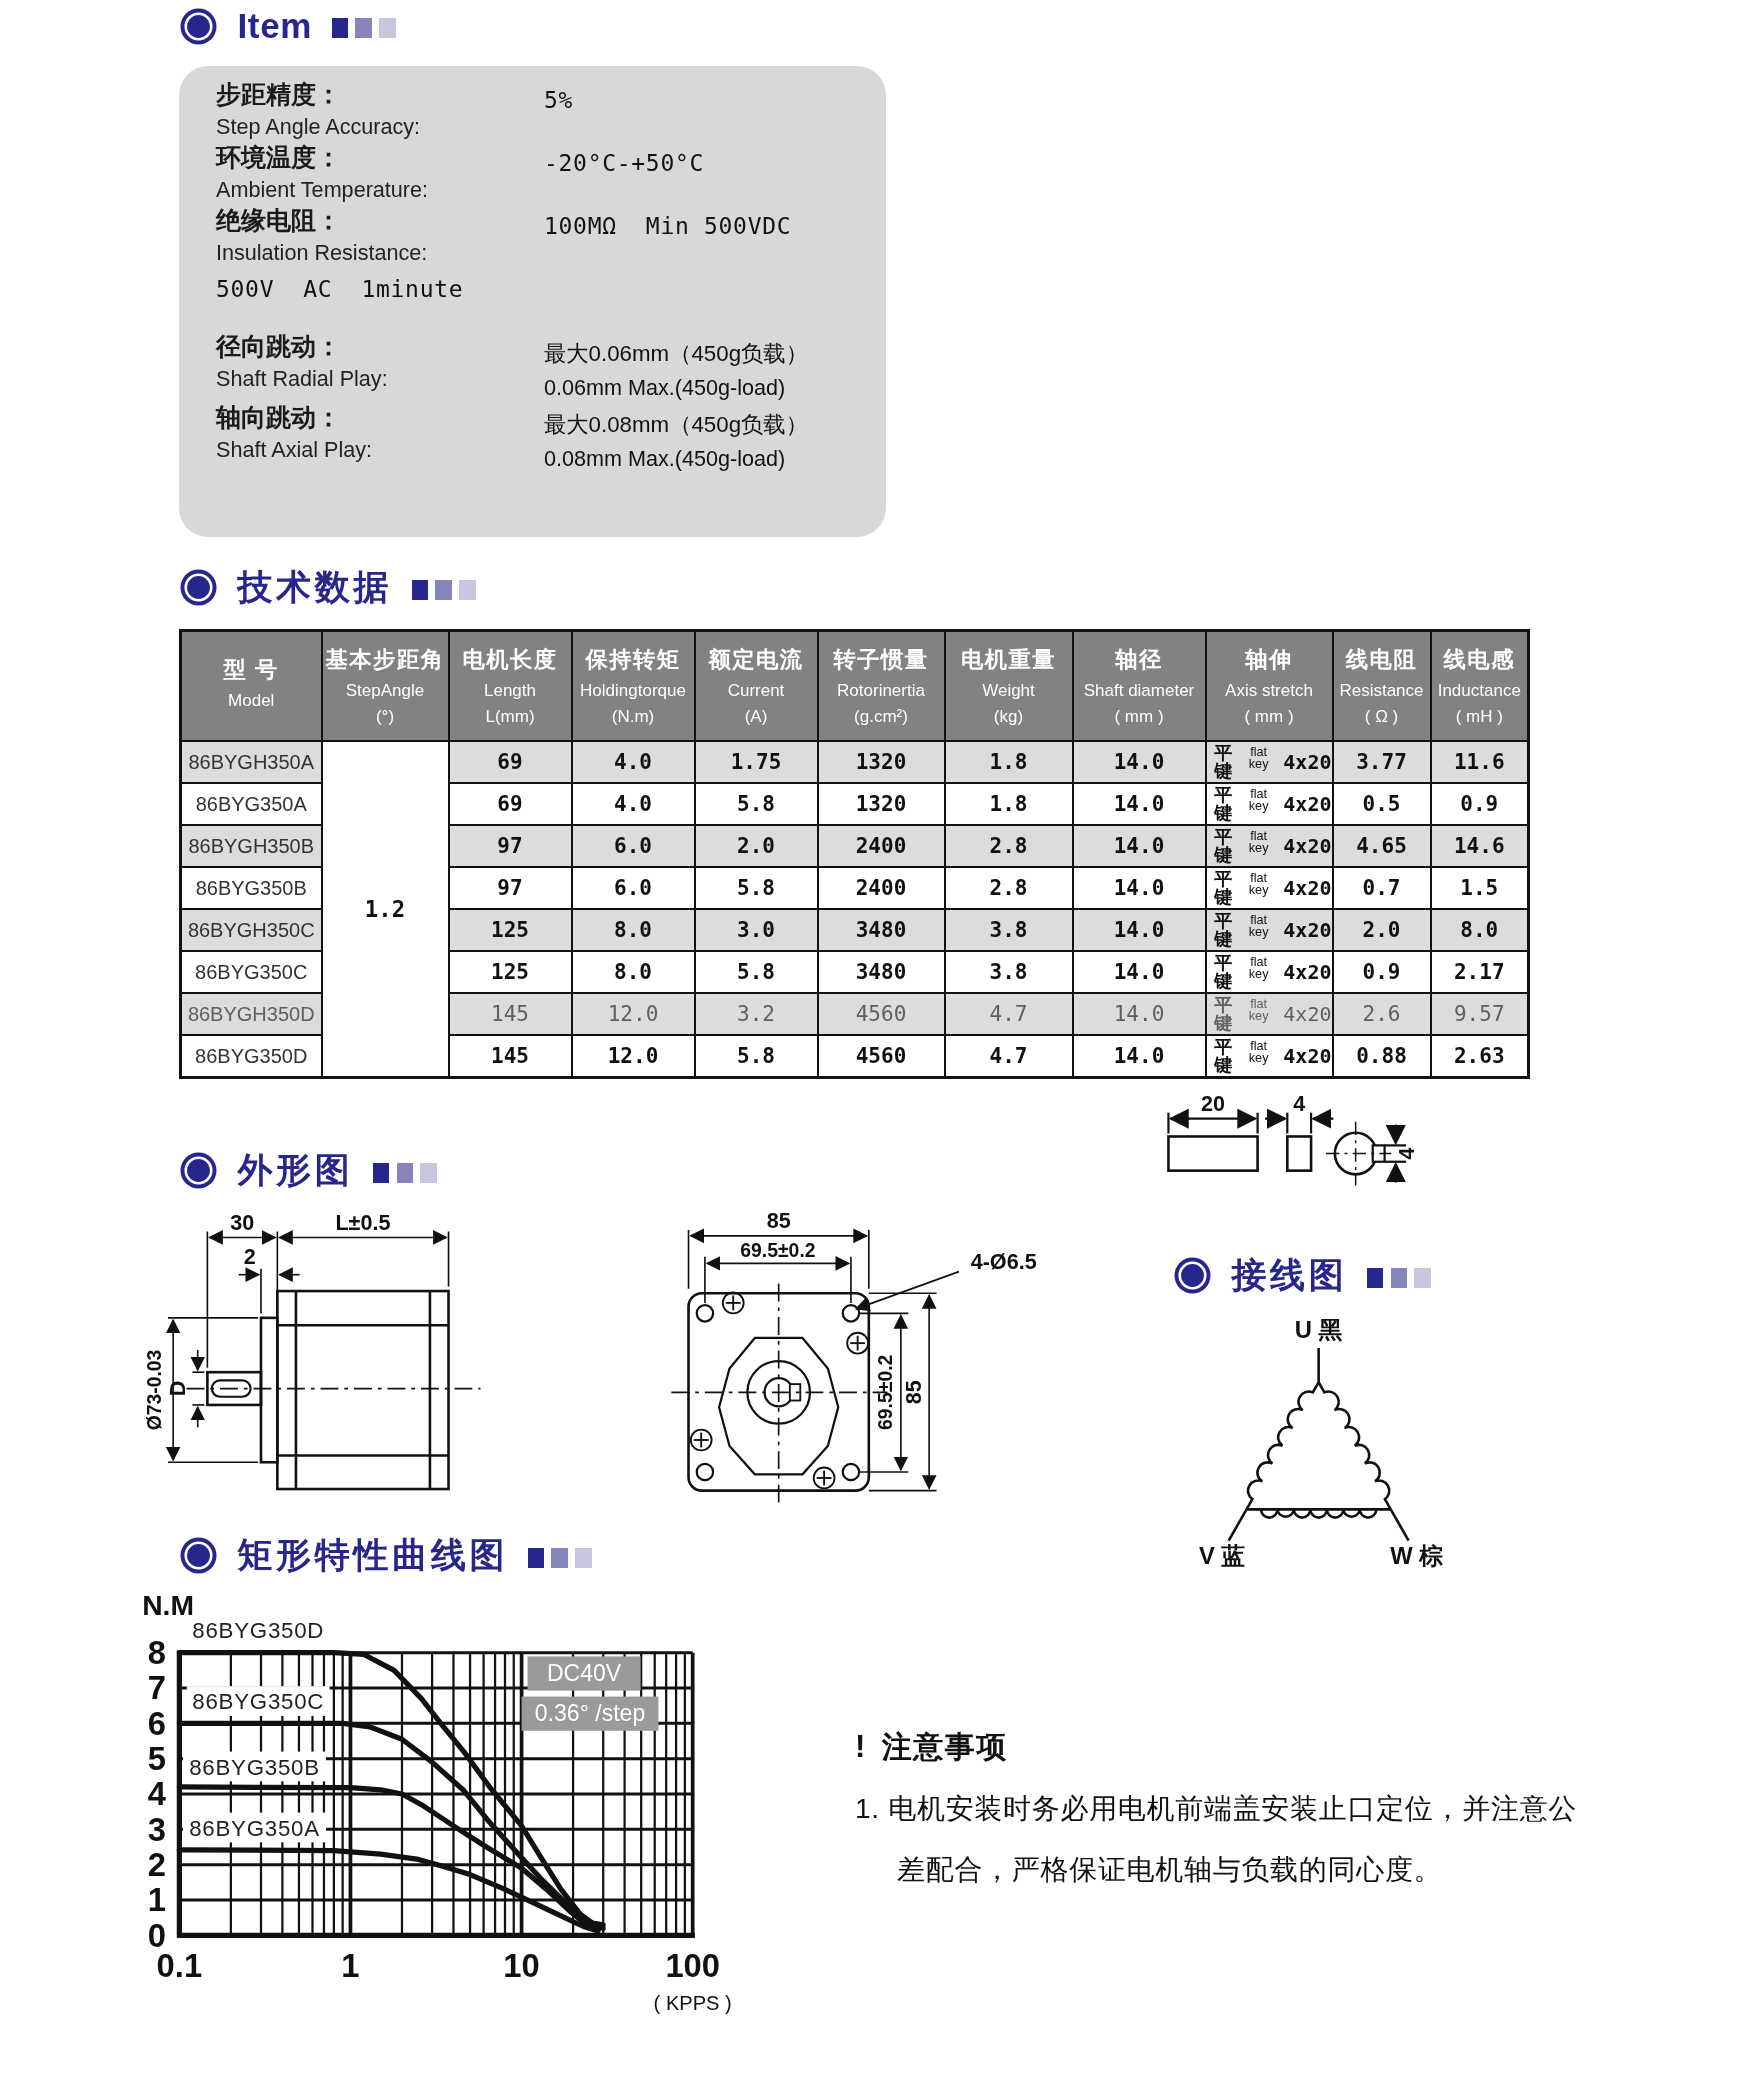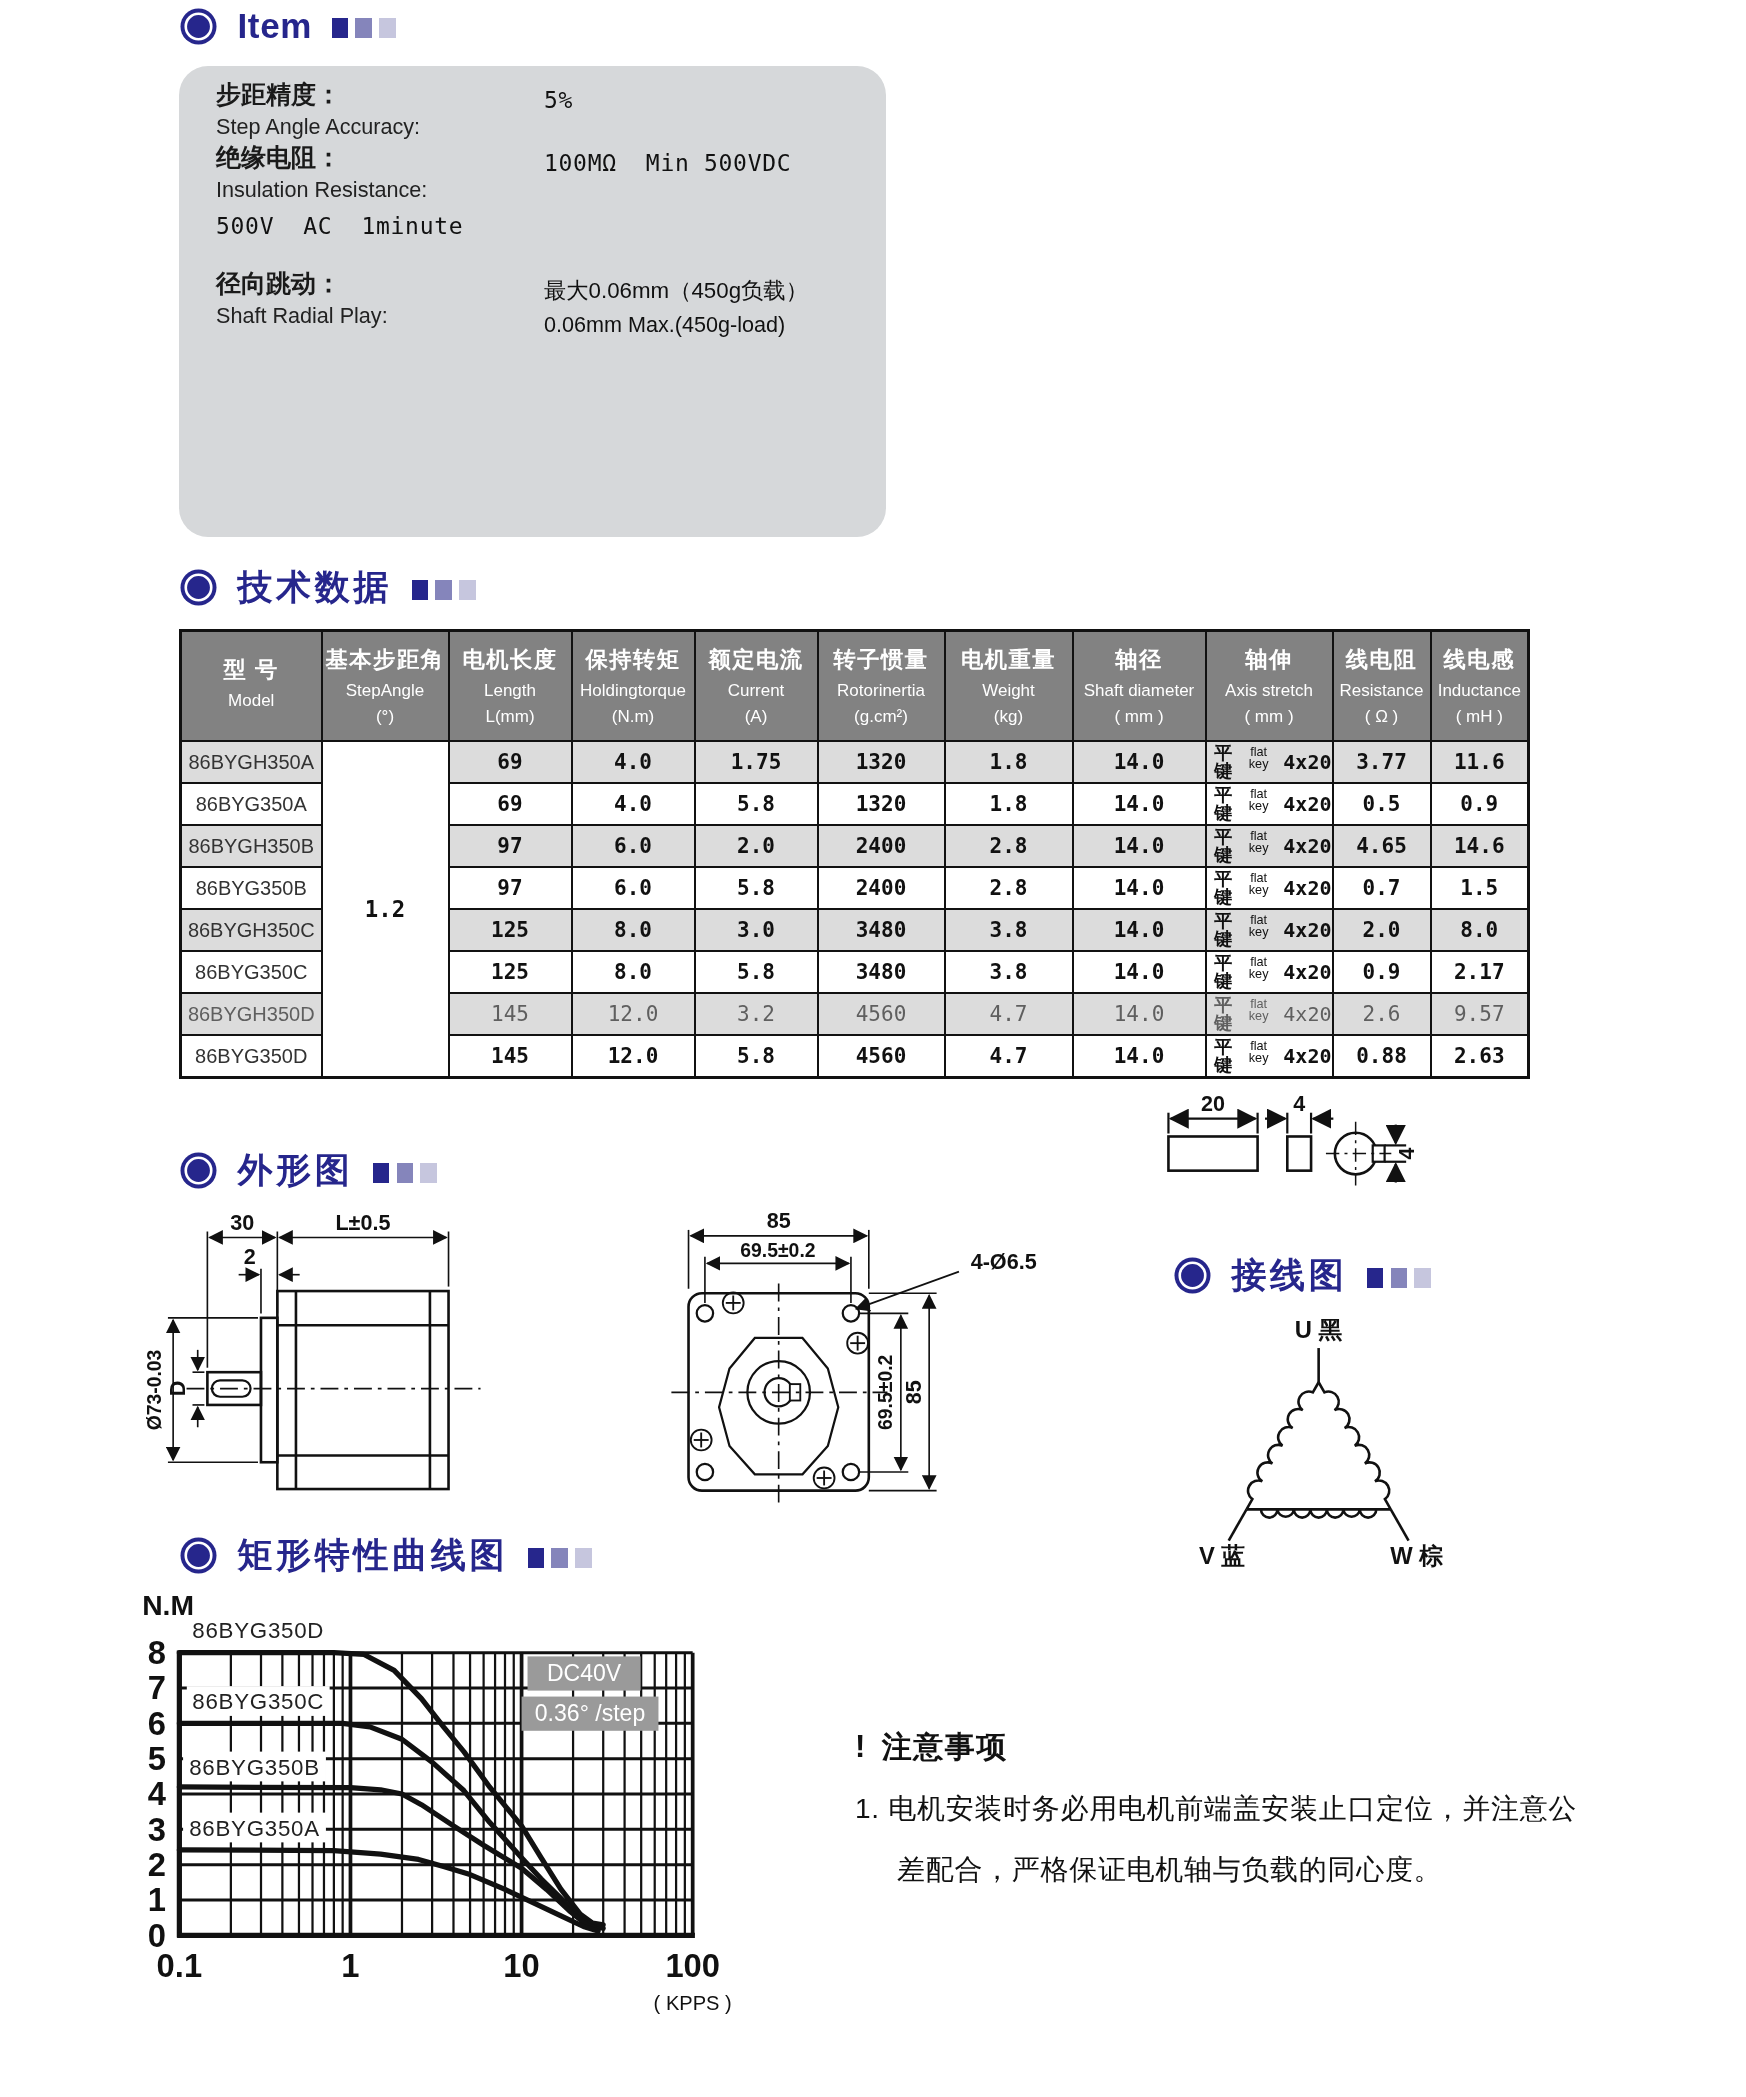--- a/index.html
+++ b/index.html
@@ -80,34 +80,48 @@
   <div class="item-panel">
     <div class="spec-row">
       <div class="spec-label">
           <span class="lcn">步距精度：</span>
           <span class="len">Step Angle Accuracy:</span>
         </div>
       <div class="spec-value mono"><span class="v1">5%</span></div>
     </div>
     <div class="spec-row">
       <div class="spec-label">
+          <span class="lcn">环境温度：</span>
+          <span class="len">Ambient Temperature:</span>
+        </div>
+      <div class="spec-value mono"><span class="v1">-20°C-+50°C</span></div>
+    </div>
+    <div class="spec-row">
+      <div class="spec-label">
           <span class="lcn">绝缘电阻：</span>
           <span class="len">Insulation Resistance:</span>
         </div>
       <div class="spec-value mono"><span class="v1">100MΩ  Min 500VDC</span></div>
     </div>
     <div class="spec-row">
       <div class="spec-value mono"><span class="v1">500V  AC  1minute</span></div>
     </div>
     <div class="spec-row tall">
       <div class="spec-label">
           <span class="lcn">径向跳动：</span>
           <span class="len">Shaft Radial Play:</span>
         </div>
       <div class="spec-value"><span class="v1">最大0.06mm（450g负载）</span><span class="v2">0.06mm Max.(450g-load)</span></div>
+    </div>
+    <div class="spec-row tall">
+      <div class="spec-label">
+          <span class="lcn">轴向跳动：</span>
+          <span class="len">Shaft Axial Play:</span>
+        </div>
+      <div class="spec-value"><span class="v1">最大0.08mm（450g负载）</span><span class="v2">0.08mm Max.(450g-load)</span></div>
     </div>
   </div>
 
   <div class="sec-head" style="left:179px;top:564px;">
     <svg width="39" height="39" style="position:static" viewBox="0 0 52 52">
       <circle cx="26" cy="26" r="24" fill="#26268c"></circle>
         <circle cx="26" cy="26" r="17" fill="none" stroke="#fff" stroke-width="3.5"></circle>
     </svg>
     <span class="sec-title">技术数据</span>
     <span class="sq-row">

